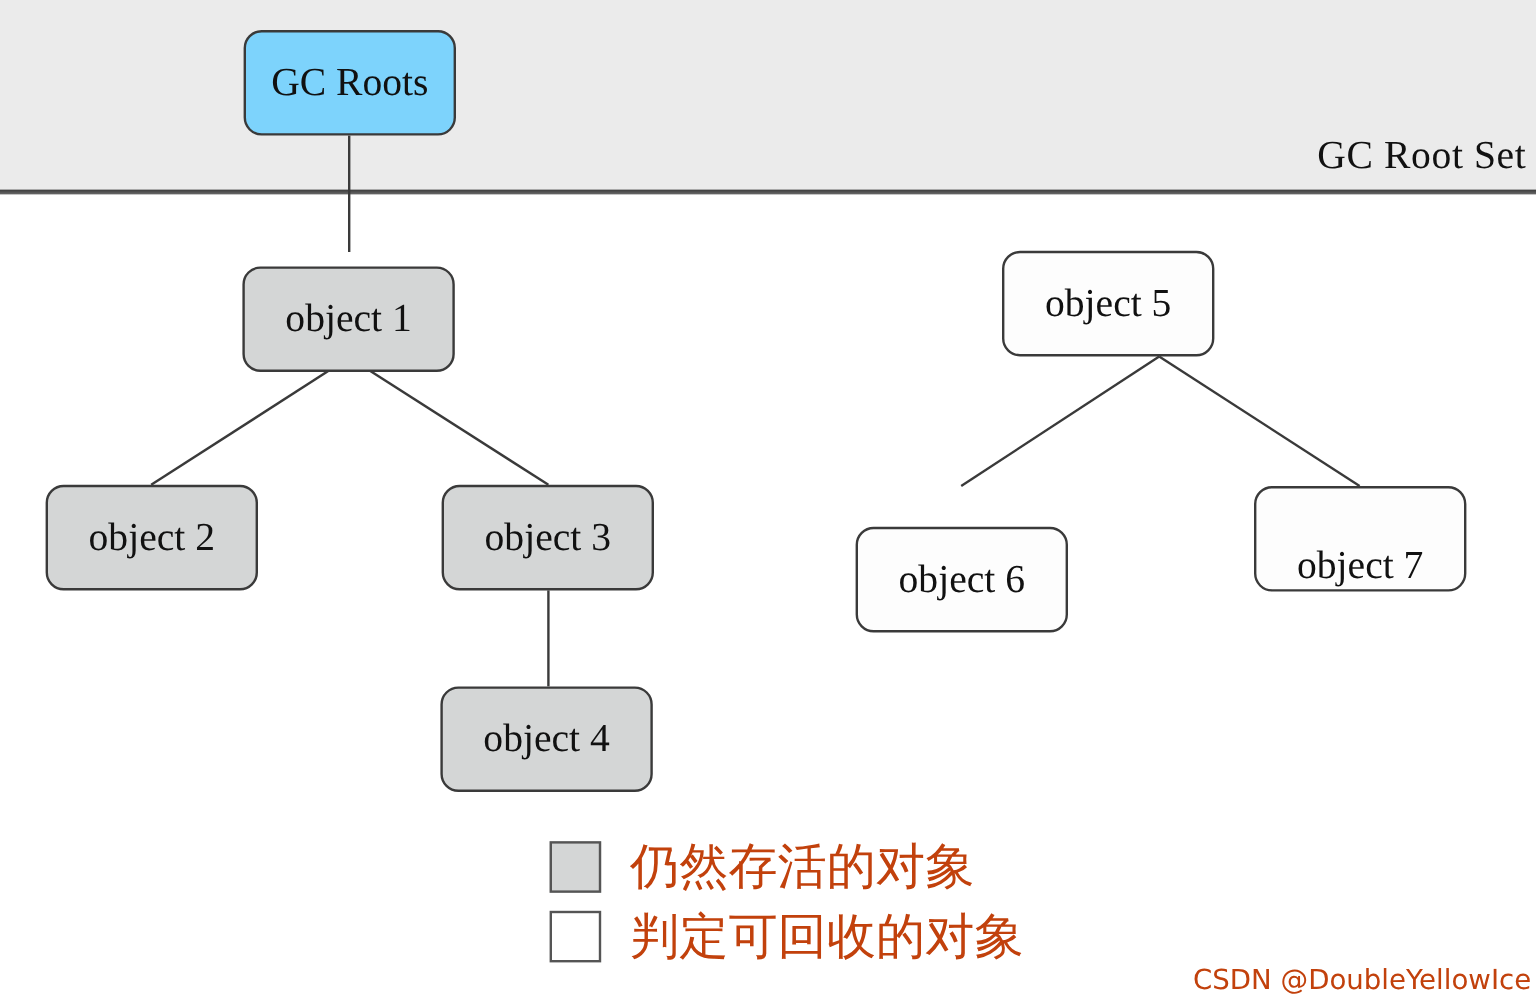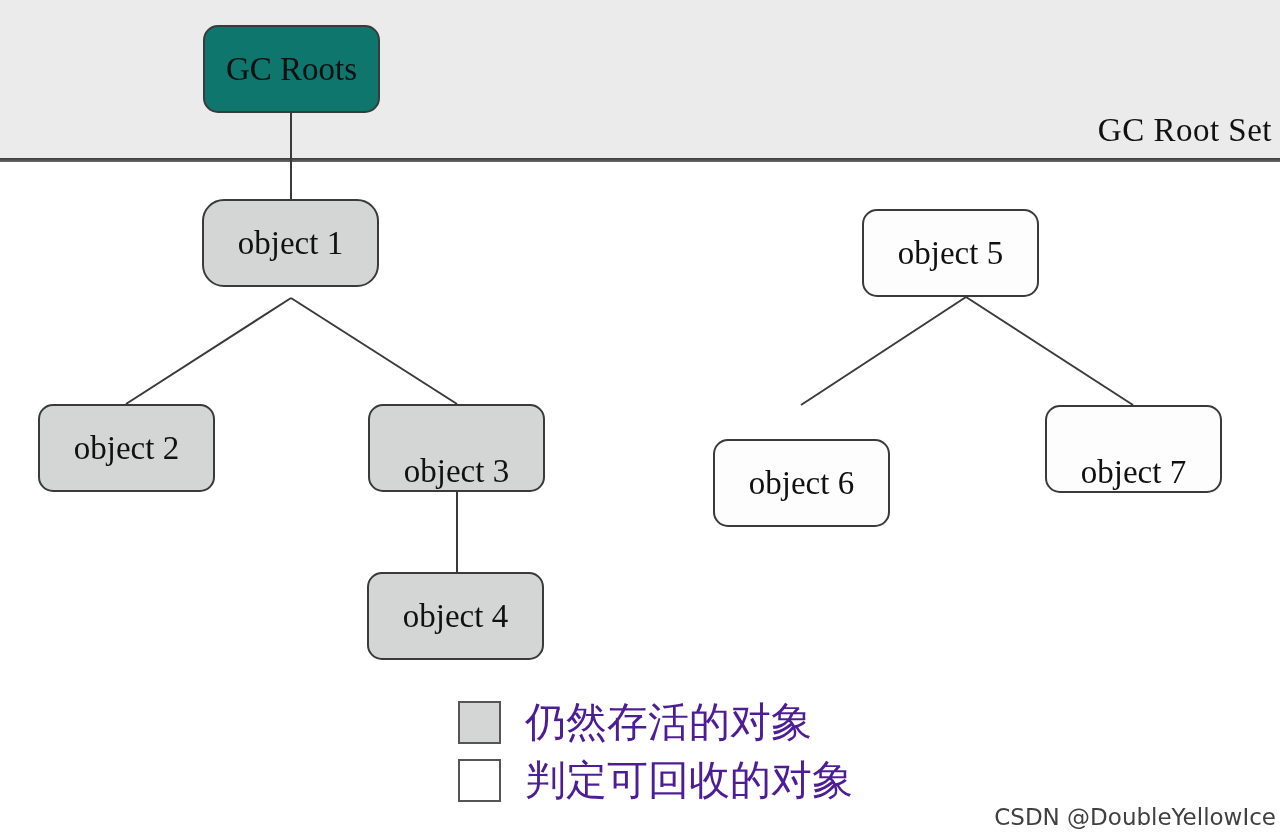--- a/index.html
+++ b/index.html
@@ -26,56 +26,56 @@
   .edges{position:absolute;left:0;top:0;width:1280px;height:838px;}
   .node{
     position:absolute;
     width:177px;height:88px;
     border:2.5px solid #3a3a3a;
     border-radius:15px;
     display:flex;align-items:center;justify-content:center;
     font-size:33px;color:#111;
     box-sizing:border-box;
   }
-  .node.root{background:#0f766e;}
+  .node.root{background:#7dd3fc;}
   .node.live{background:#d4d6d6;}
   .node.dead{background:#fdfdfd;}
   .n-gcroots{left:203px;top:25px;}
-  .n-obj1{left:202px;top:199px;border-radius:22px;}
+  .n-obj1{left:202px;top:222px;}
   .n-obj2{left:38px;top:404px;}
-  .n-obj3{left:368px;top:404px;align-items:flex-end;}
+  .n-obj3{left:368px;top:404px;}
   .n-obj4{left:367px;top:572px;}
-  .n-obj5{left:862px;top:209px;align-items:center;}
+  .n-obj5{left:835px;top:209px;align-items:center;}
   .n-obj6{left:713px;top:405px;margin-top:34px;}
   .n-obj7{left:1045px;top:405px;align-items:flex-end;}
   .legend{
     position:absolute;left:458px;top:699px;
   }
   .legend-row{
     display:flex;align-items:center;
     margin-bottom:11px;height:47px;
   }
   .legend-swatch{
     width:43px;height:43px;
     border:2.5px solid #555;
     box-sizing:border-box;
     margin-right:24px;
     flex:0 0 auto;
   }
   .legend-swatch.live{background:#d4d6d6;}
   .legend-swatch.dead{background:#ffffff;}
   .legend-label{
-    font-size:41px;color:#4c1d95;
+    font-size:41px;color:#c2410c;
     white-space:nowrap;
     line-height:1;
   }
   .watermark{
     position:absolute;right:4px;top:804px;
     font-family:"DejaVu Sans","Liberation Sans",sans-serif;
-    font-size:23px;color:#404040;
+    font-size:23px;color:#c2410c;
   }
 </style>
 </head>
 <body>
 
 <div class="stage">
 
   <div class="root-band"></div>
   <div class="root-band-divider"></div>
   <div class="root-set-label">GC Root Set</div>

